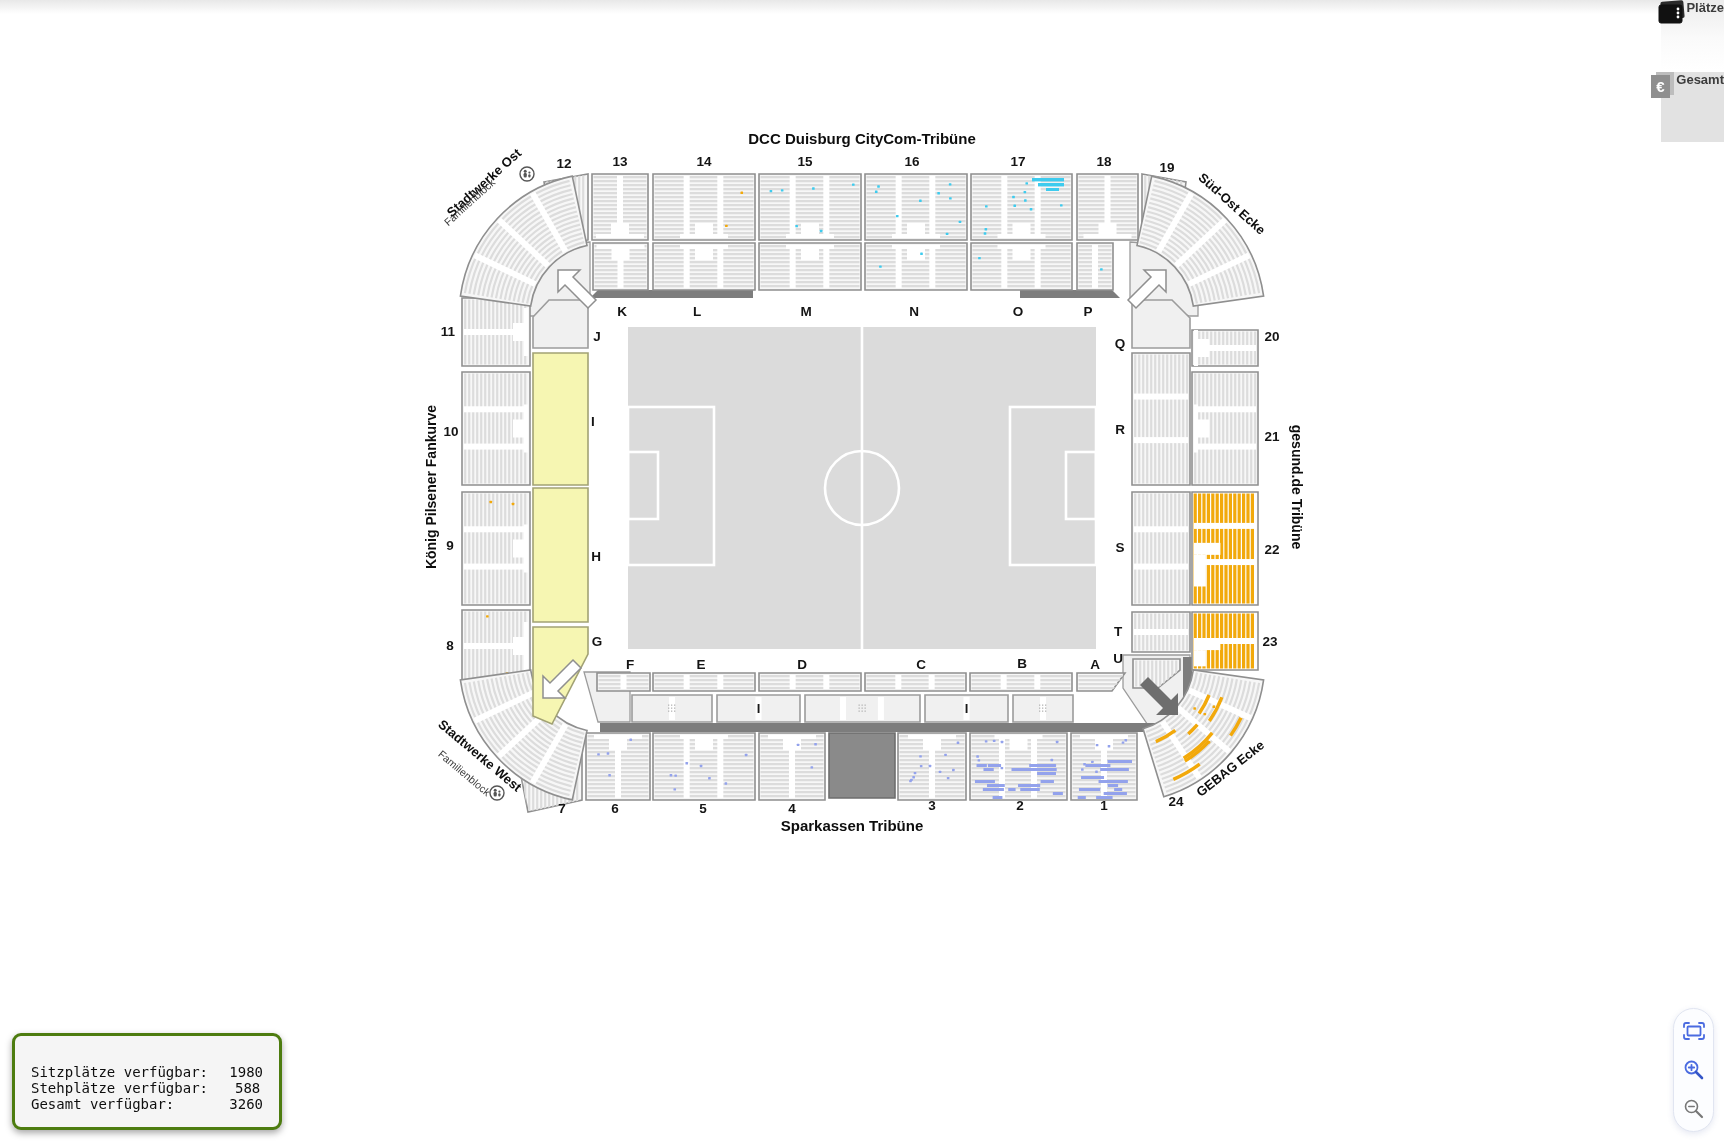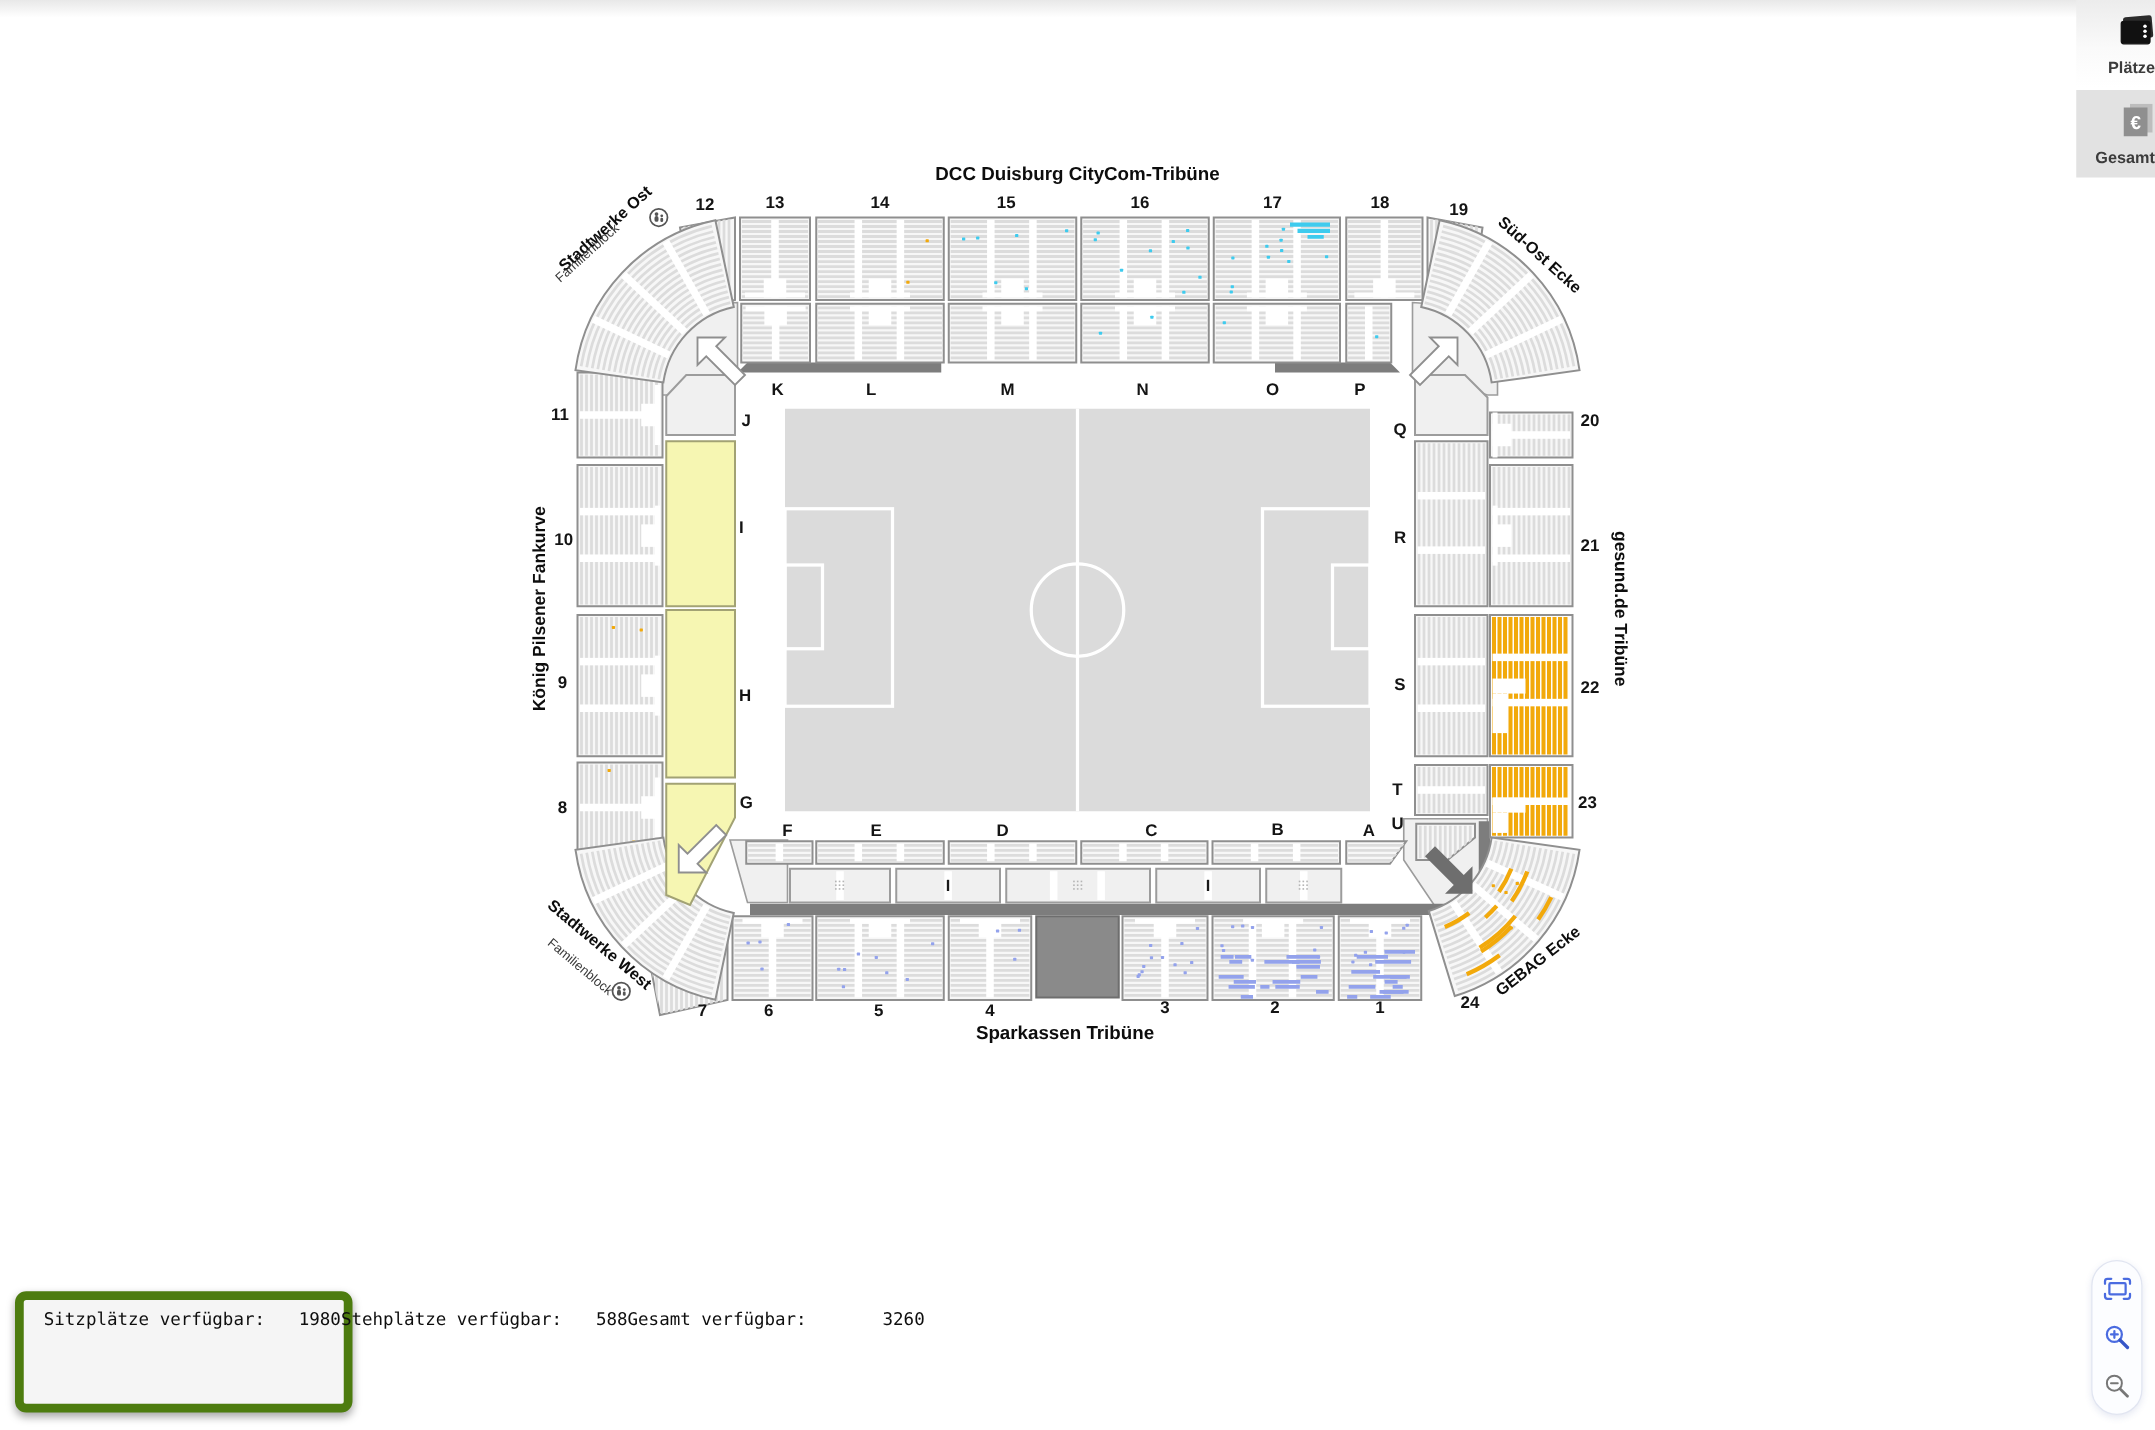--- a/index.html
+++ b/index.html
@@ -1,31 +1,31 @@
 <!DOCTYPE html>
 <html><head>
 <meta charset="utf-8">
 <style>
   html,body{margin:0;padding:0;}
   body{width:1724px;height:1144px;position:relative;background:#ffffff;overflow:hidden;
        font-family:"Liberation Sans",sans-serif;}
   .top-fade{position:absolute;top:0;left:0;right:0;height:14px;
        background:linear-gradient(180deg,#e8e8e8,#ffffff);}
   .btn-panel{position:absolute;top:0;right:0;width:63px;z-index:5;}
-  .tool-btn{width:63px;height:70px;display:flex;flex-direction:column;align-items:flex-end;
+  .tool-btn{width:63px;height:70px;display:flex;flex-direction:row;align-items:flex-start;
        justify-content:flex-end;padding:0 0 9px 0;border:none;cursor:pointer;
        font-family:"Liberation Sans",sans-serif;font-weight:700;font-size:13px;color:#3c3c3c;}
   .tool-btn .bicon{margin-bottom:5px;display:block;}
   .tool-btn.places{background:linear-gradient(180deg,#ececec 0%,#fafafa 55%,#ffffff 100%);}
   .tool-btn.prices{background:#e2e2e2;margin-top:2px;}
   .avail-panel{position:absolute;left:12px;top:1033px;width:270px;height:97px;box-sizing:border-box;
-       background:#f5f5f5;border:7px solid #4d7c0f;border-radius:9px;
+       background:#f5f5f5;border:3px solid #4d7c0f;border-radius:9px;
        box-shadow:0 3px 7px rgba(0,0,0,.35);
        font-family:"DejaVu Sans Mono","Liberation Mono",monospace;font-size:14px;color:#0e0e0e;
-       padding:8px 16px;display:flex;flex-direction:row;justify-content:space-between;z-index:5;}
+       padding:28px 16px;display:flex;flex-direction:column;justify-content:space-between;z-index:5;}
   .avail-row{display:flex;white-space:pre;}
   .avail-row .lbl{width:204px;}
   .zoom-pill{position:absolute;left:1673px;top:1008px;width:41px;height:124px;box-sizing:border-box;
        background:#fcfdff;border:1px solid #e1e5f1;border-radius:21px;
        box-shadow:0 2px 6px rgba(70,90,160,.14);
        display:flex;flex-direction:column;align-items:center;justify-content:space-between;
        padding:9px 0;z-index:5;}
   .zbtn{width:26px;height:26px;border:none;background:none;padding:0;margin:0;cursor:pointer;
        display:flex;align-items:center;justify-content:center;}
   #stadium{position:absolute;left:0;top:0;z-index:1;}

